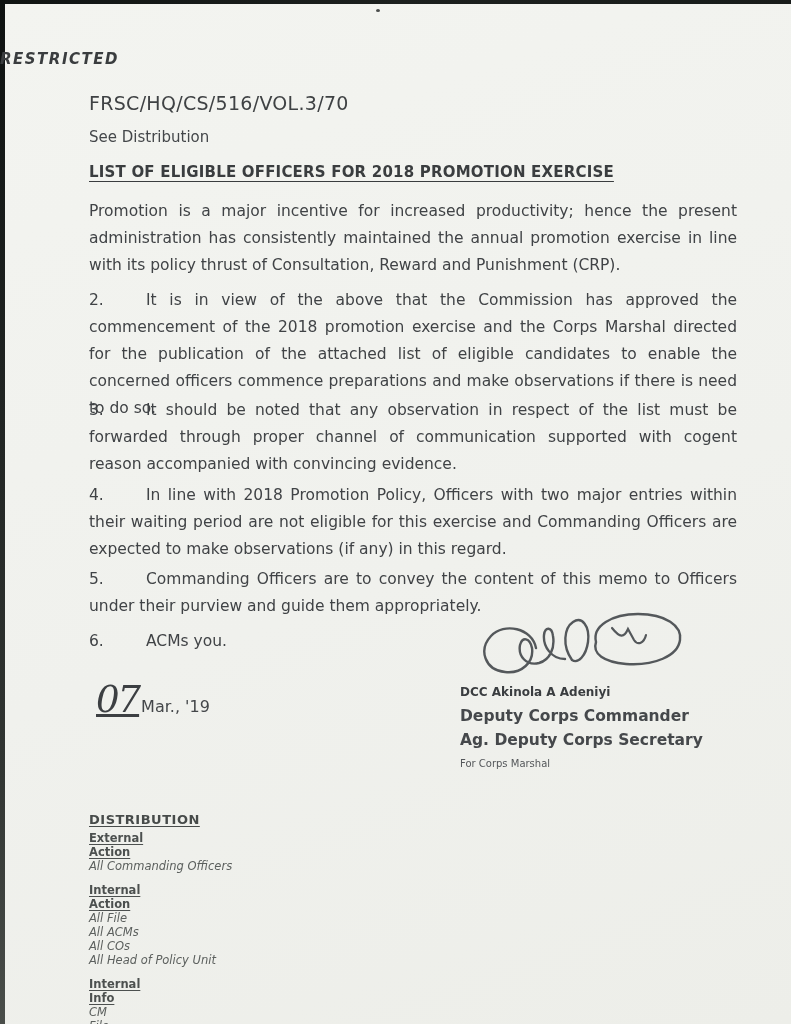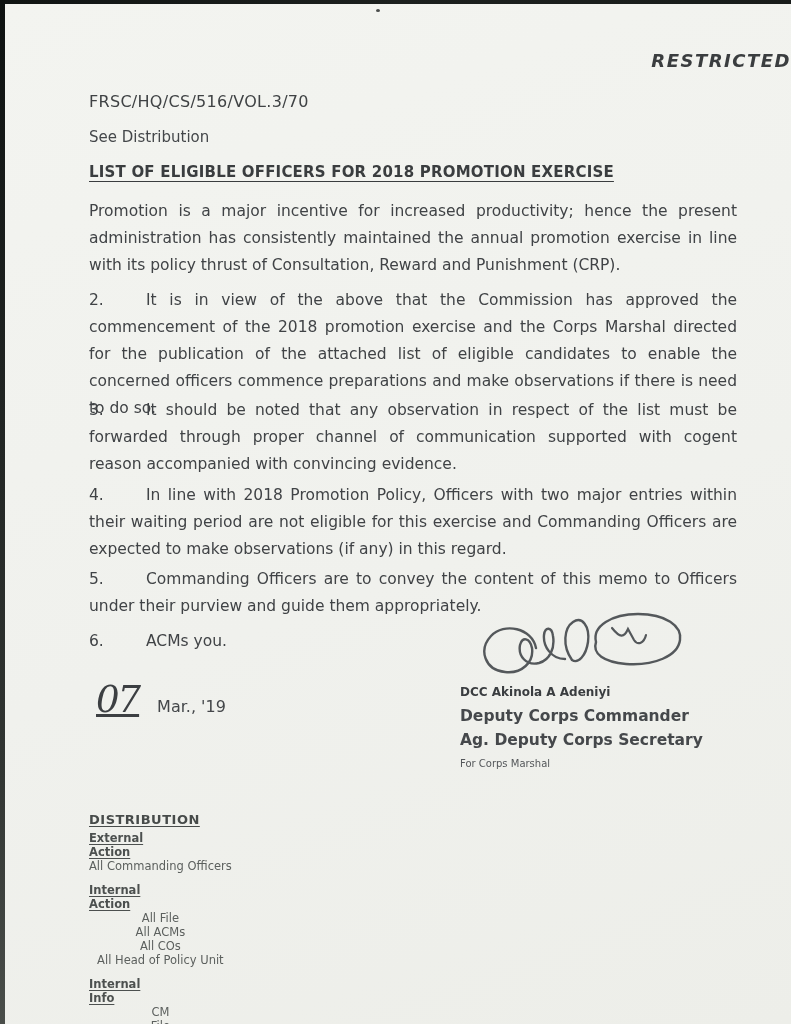--- a/index.html
+++ b/index.html
@@ -12,49 +12,49 @@
     font-family:"DejaVu Sans",sans-serif;
     color:#3f4244;
   }
   .edge-top{position:absolute;top:0;left:0;width:100%;height:4px;
     background:linear-gradient(90deg,#101413 0%,#1c201e 50%,#181c1a 100%);}
   .edge-left{position:absolute;top:0;left:0;width:5px;height:100%;
     background:linear-gradient(180deg,#0e1211 0%,#232725 45%,#313532 75%,#4a4e4a 100%);}
   .ink-dot{position:absolute;left:376px;top:9px;width:4px;height:3px;border-radius:50%;background:#4a4d4c;}
   .classification{
     position:absolute;left:0;top:50px;width:100%;
-    text-align:right;font-size:18px;font-weight:bold;font-style:italic;
+    text-align:left;font-size:15px;font-weight:bold;font-style:italic;
     letter-spacing:1.5px;color:#3a3d3f;
   }
-  .ref{position:absolute;left:89px;top:92px;font-size:16px;letter-spacing:.3px;}
+  .ref{position:absolute;left:89px;top:92px;font-size:19px;letter-spacing:.3px;}
   .addressee{position:absolute;left:89px;top:128px;font-size:15px;color:#44474a;}
   .subject{
     position:absolute;left:89px;top:163px;font-size:15px;font-weight:bold;
     letter-spacing:.2px;text-decoration:underline;text-underline-offset:4px;
     color:#3a3d3f;
   }
   .para{
     position:absolute;left:89px;width:648px;margin:0;
     font-size:15.5px;line-height:27px;text-align:justify;color:#404346;
   }
   .pnum{display:inline-block;width:57px;}
   .date-line{position:absolute;left:96px;top:678px;white-space:nowrap;}
   .date-day{font-family:"DejaVu Serif",serif;font-style:italic;font-size:37px;
     color:#3c3f42;letter-spacing:-2px;text-decoration:underline;}
-  .date-rest{font-size:16px;color:#44474a;margin-left:18px;}
+  .date-rest{font-size:16px;color:#44474a;margin-left:2px;}
   .sig-scribble{position:absolute;left:472px;top:602px;}
   .sig-block{position:absolute;left:460px;top:680px;line-height:24px;}
   .sig-name{font-size:12px;font-weight:bold;color:#3a3d40;}
   .sig-title{font-size:15.5px;font-weight:bold;color:#45484b;}
   .sig-for{font-size:10px;color:#54575a;}
   .dist{position:absolute;left:89px;top:813px;font-size:11.5px;line-height:14px;color:#565a59;}
   .dist-heading{font-size:13px;font-weight:bold;letter-spacing:.5px;
     text-decoration:underline;text-underline-offset:2px;color:#474b4a;margin-bottom:4px;}
   .dist-label{font-weight:bold;text-decoration:underline;text-underline-offset:2px;color:#4c504f;}
-  .dist-item{color:#5c605e;text-align:center;}
+  .dist-item{font-style:italic;color:#5c605e;}
   .dist-gap{height:10px;}
 </style>
 </head>
 <body>
 
 <div class="page">
   <div class="edge-top"></div>
   <div class="edge-left"></div>
   <div class="ink-dot"></div>
 

